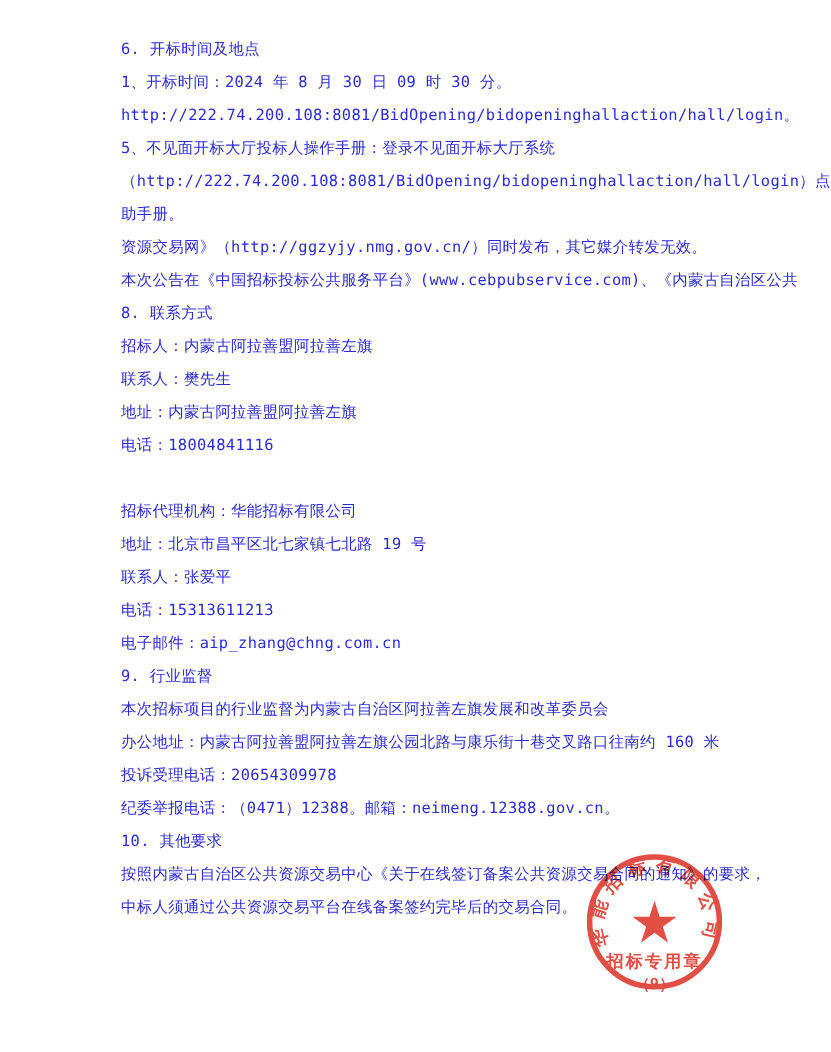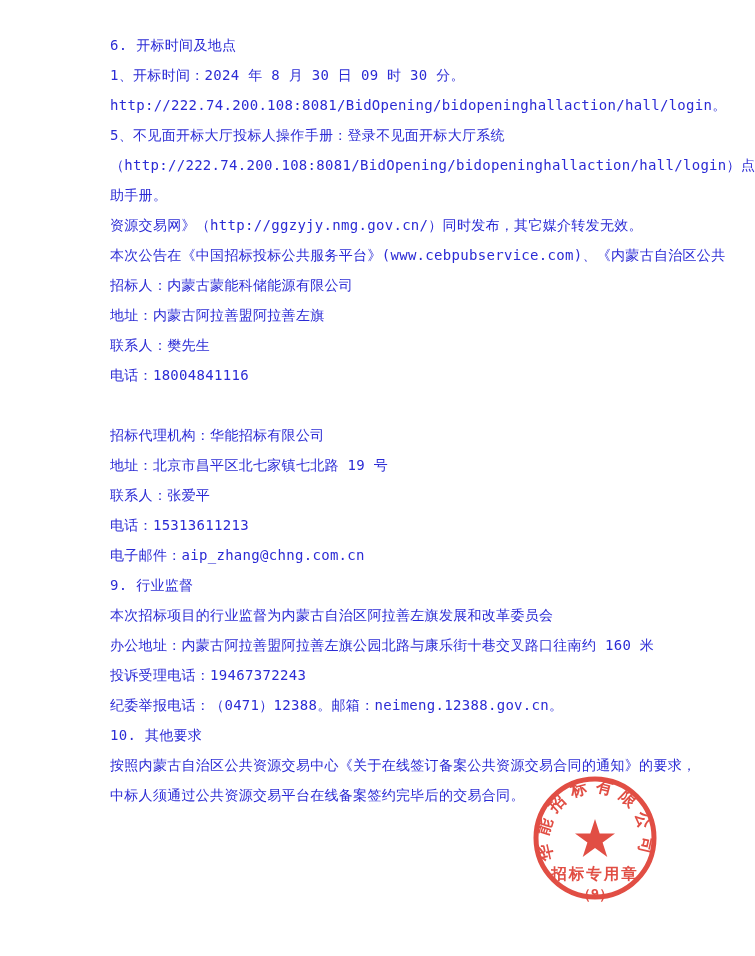--- a/index.html
+++ b/index.html
@@ -57,34 +57,35 @@
 
   <div class="doc">
     <div class="line">6. 开标时间及地点</div>
     <div class="line">1、开标时间：2024 年 8 月 30 日 09 时 30 分。</div>
     <div class="line">http://222.74.200.108:8081/BidOpening/bidopeninghallaction/hall/login。</div>
     <div class="line">5、不见面开标大厅投标人操作手册：登录不见面开标大厅系统</div>
     <div class="line">（http://222.74.200.108:8081/BidOpening/bidopeninghallaction/hall/login）点击帮</div>
     <div class="line">助手册。</div>
     <div class="line">资源交易网》（http://ggzyjy.nmg.gov.cn/）同时发布，其它媒介转发无效。</div>
     <div class="line">本次公告在《中国招标投标公共服务平台》(www.cebpubservice.com)、《内蒙古自治区公共</div>
-    <div class="line">招标人：内蒙古蒙能科储能源有限公司</div>
+    <div class="line">8. 联系方式</div>
+    <div class="line">招标人：内蒙古阿拉善盟阿拉善左旗</div>
+    <div class="line">联系人：樊先生</div>
     <div class="line">地址：内蒙古阿拉善盟阿拉善左旗</div>
-    <div class="line">联系人：樊先生</div>
     <div class="line">电话：18004841116</div>
     <div class="line"></div>
     <div class="line">招标代理机构：华能招标有限公司</div>
     <div class="line">地址：北京市昌平区北七家镇七北路 19 号</div>
     <div class="line">联系人：张爱平</div>
     <div class="line">电话：15313611213</div>
     <div class="line">电子邮件：aip_zhang@chng.com.cn</div>
     <div class="line">9. 行业监督</div>
     <div class="line">本次招标项目的行业监督为内蒙古自治区阿拉善左旗发展和改革委员会</div>
     <div class="line">办公地址：内蒙古阿拉善盟阿拉善左旗公园北路与康乐街十巷交叉路口往南约 160 米</div>
-    <div class="line">投诉受理电话：19467372243</div>
+    <div class="line">投诉受理电话：20654309978</div>
     <div class="line">纪委举报电话：（0471）12388。邮箱：neimeng.12388.gov.cn。</div>
     <div class="line">10. 其他要求</div>
     <div class="line">按照内蒙古自治区公共资源交易中心《关于在线签订备案公共资源交易合同的通知》的要求，</div>
     <div class="line">中标人须通过公共资源交易平台在线备案签约完毕后的交易合同。</div>
   </div>
 
   <div class="stamp">
     <svg viewBox="0 0 150 150" xmlns="http://www.w3.org/2000/svg">
       <defs>
         <path id="seal-arc" d="M 42.5 107.5 A 46 46 0 1 1 107.5 107.5" fill="none"></path>

